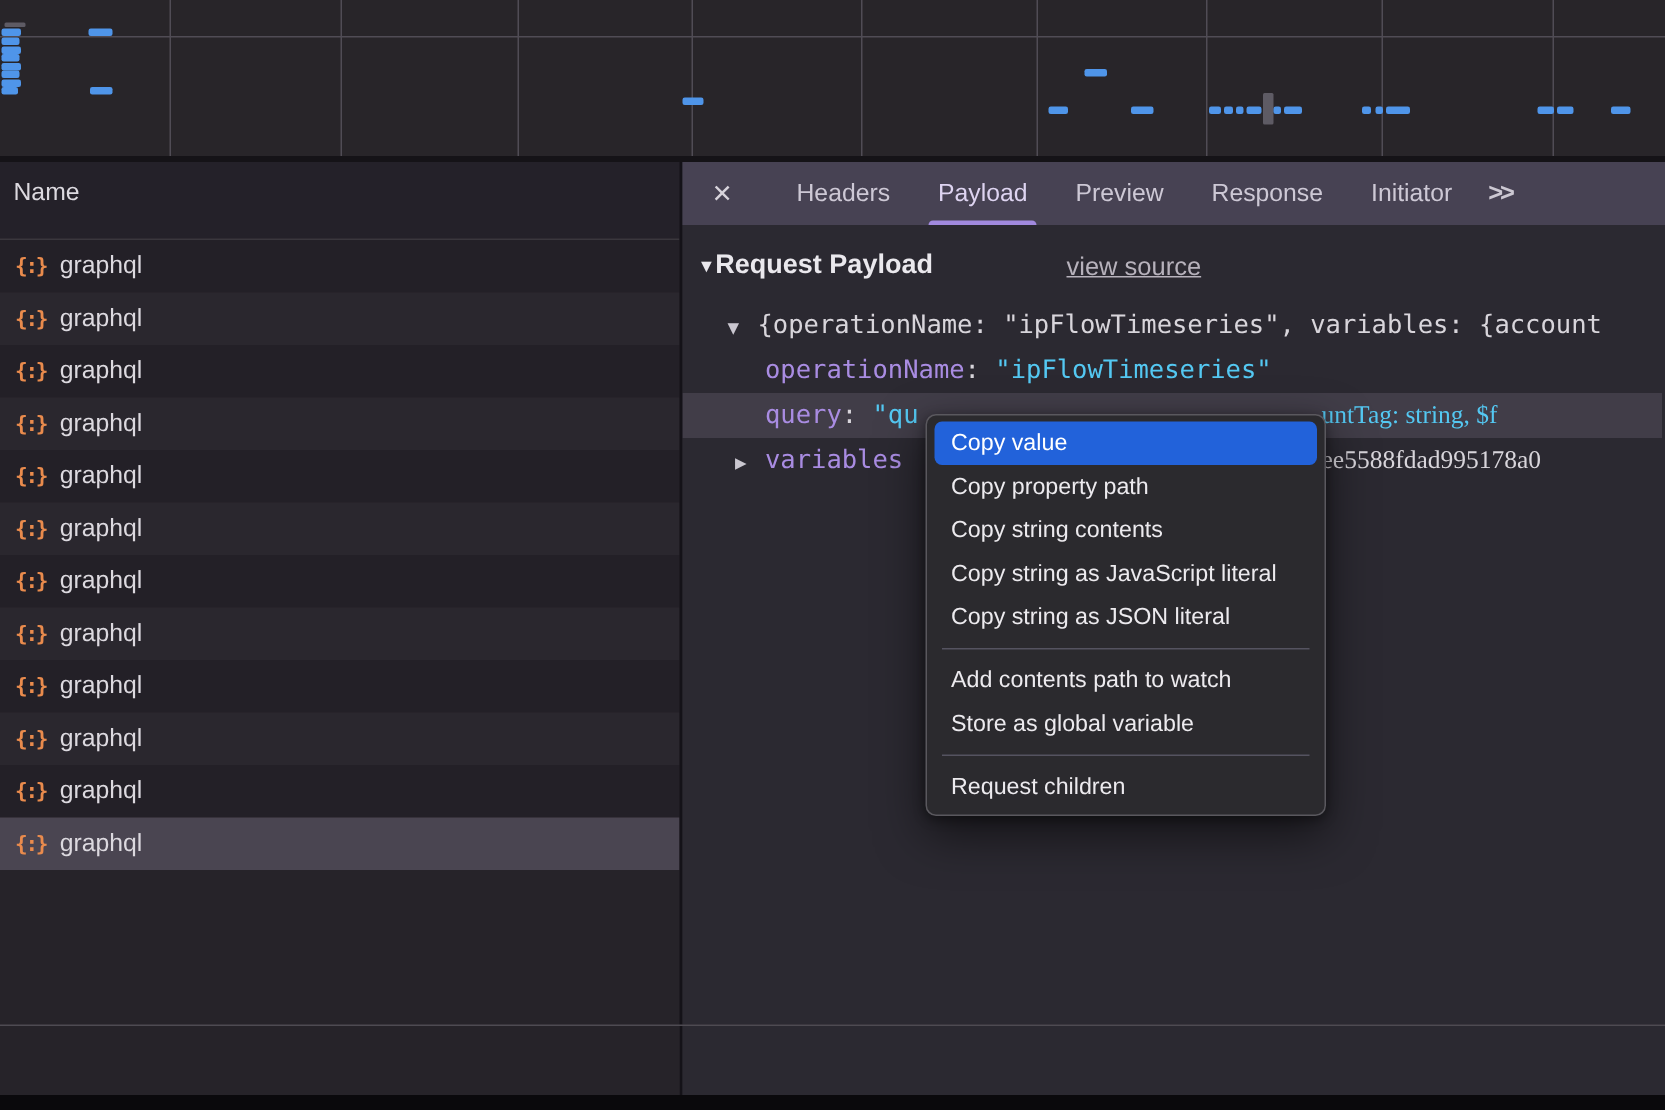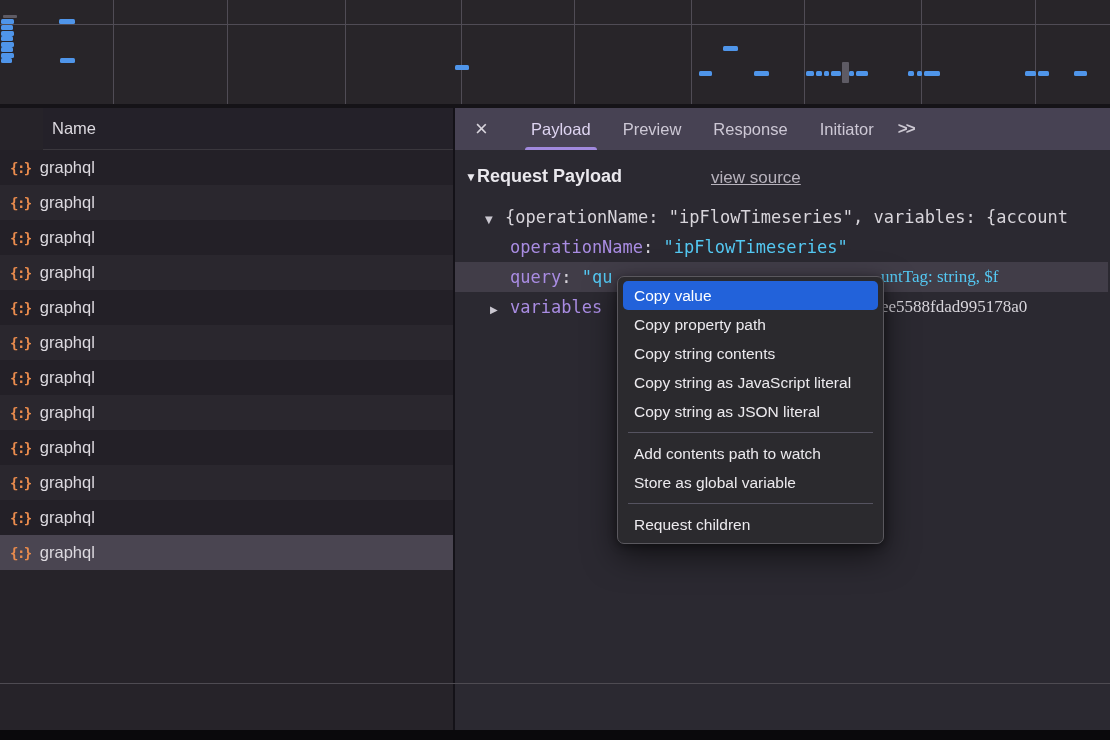--- a/index.html
+++ b/index.html
@@ -11,22 +11,22 @@
   }
   
   .timeline { position:absolute; left:0; top:0; width:1110px; height:104px; background:var(--bg-timeline); overflow:hidden; }
   .vline { position:absolute; top:0; bottom:0; width:1px; background:var(--gridline); }
   .hline { position:absolute; left:0; right:0; height:1px; background:var(--gridline); }
   .tl-bar { position:absolute; height:5px; border-radius:1.5px; background:var(--bar-blue); }
   .tl-grey { position:absolute; background:var(--bar-grey); border-radius:1px; }
   .gap-strip { position:absolute; left:0; top:104px; width:1110px; height:4px; background:var(--gap-strip); }
   
   .left-panel { position:absolute; left:0; top:108px; width:453px; height:575px; background:var(--panel-left-bg); }
-  .list-header { height:42px; line-height:41px; padding-left:9px; font-size:16.5px; color:var(--text-main);
-    background:var(--header-bg); border-bottom:1px solid var(--header-border);margin-left:43px; }
+  .list-header { height:52px; line-height:41px; padding-left:9px; font-size:16.5px; color:var(--text-main);
+    background:var(--header-bg); border-bottom:1px solid var(--header-border); }
   .net-row { height:35px; display:flex; align-items:center; padding-left:10px; gap:9px;
     font-size:16.5px; color:var(--text-main); cursor:default; }
   .net-row.stripe-a { background:var(--row-odd); }
   .net-row.stripe-b { background:var(--row-even); }
   .net-row.selected { background:var(--row-selected); }
   .braces-icon { color:var(--icon-orange); font-family:"DejaVu Sans Mono",monospace;
     font-size:14px; font-weight:bold; letter-spacing:-1.5px; }
   .divider-v { position:absolute; left:453px; top:108px; width:2px; height:622px; background:var(--divider-dark); }
   
   .right-panel { position:absolute; left:455px; top:108px; width:655px; height:575px; background:var(--right-bg); }
@@ -163,20 +163,21 @@
           <span>graphql</span>
         </div>
       </div>
   </div>
 
   <div class="divider-v"></div>
 
   <div class="right-panel">
     <div class="tabbar" id="tabbar">
       <span class="close-x">×</span>
+    <span class="tab">Headers</span>
         <span class="tab active">Payload</span>
         <span class="tab">Preview</span>
         <span class="tab">Response</span>
         <span class="tab">Initiator</span>
         <span class="overflow-chevrons">&gt;&gt;</span>
       </div>
     <div class="payload-content">
       <div class="section-header"><span class="tri">▼</span><span>Request Payload</span></div>
       <a class="view-source">view source</a>
 

